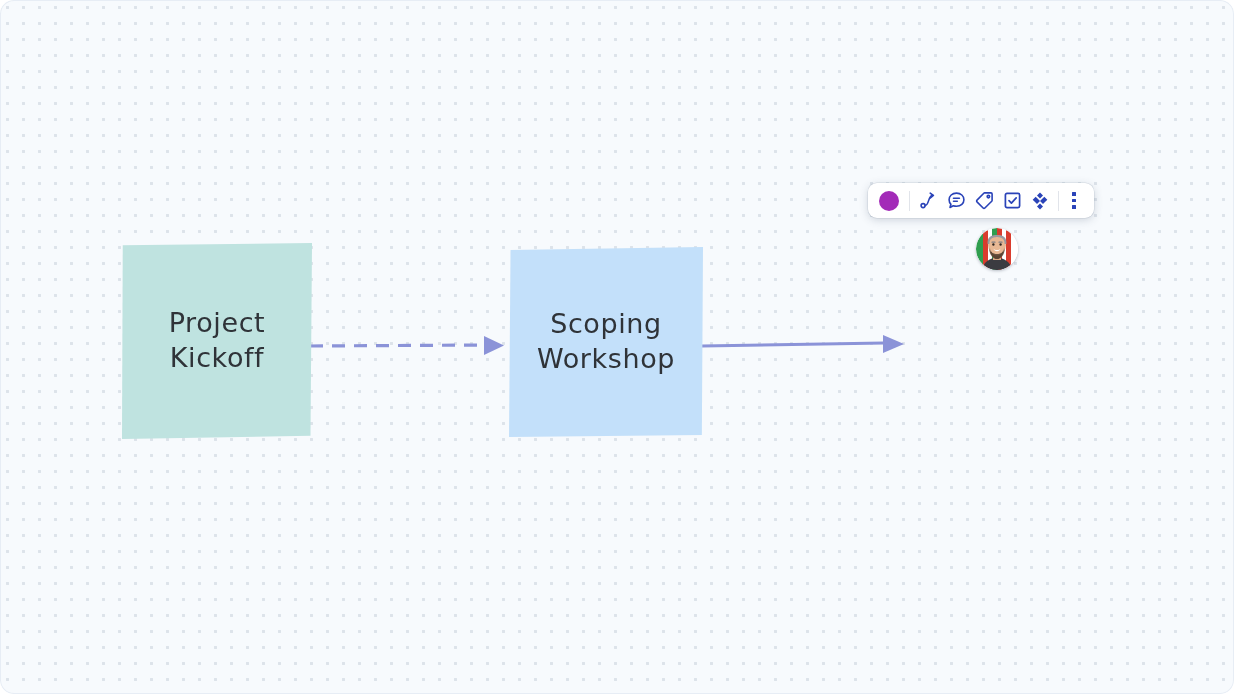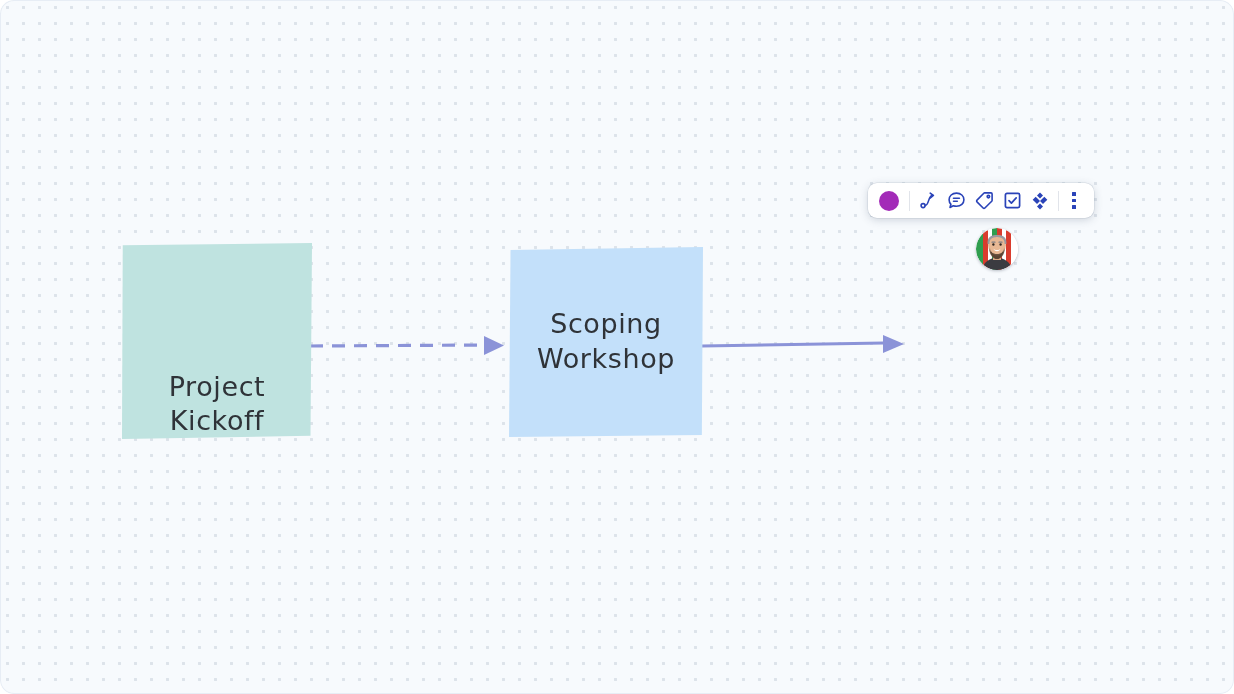--- a/index.html
+++ b/index.html
@@ -51,21 +51,21 @@
     user-select: none;
   }
   .note-body{
     position:absolute;
     inset:0;
     filter: drop-shadow(2px 4px 5px rgba(100,120,150,0.20));
   }
   .note-label{ position:relative; z-index:2; padding:0 10px; }
 
   
-  #note-kickoff { left: 122px; top: 243px; width: 190px; height: 196px; align-items: flex-end; }
+  #note-kickoff { left: 122px; top: 243px; width: 190px; height: 196px; }
   #note-kickoff .note-body{
     background: #bfe3e0;
     clip-path: polygon(0.4% 1.2%, 100% 0%, 99.2% 98.4%, 0% 100%);
   }
 
   
   #note-scoping { left: 509px; top: 247px; width: 194px; height: 190px; text-align: center; }
   #note-scoping .note-body{
     background: #c3e0fa;
     clip-path: polygon(0.8% 1.6%, 100% 0%, 99.4% 99%, 0% 100%);

